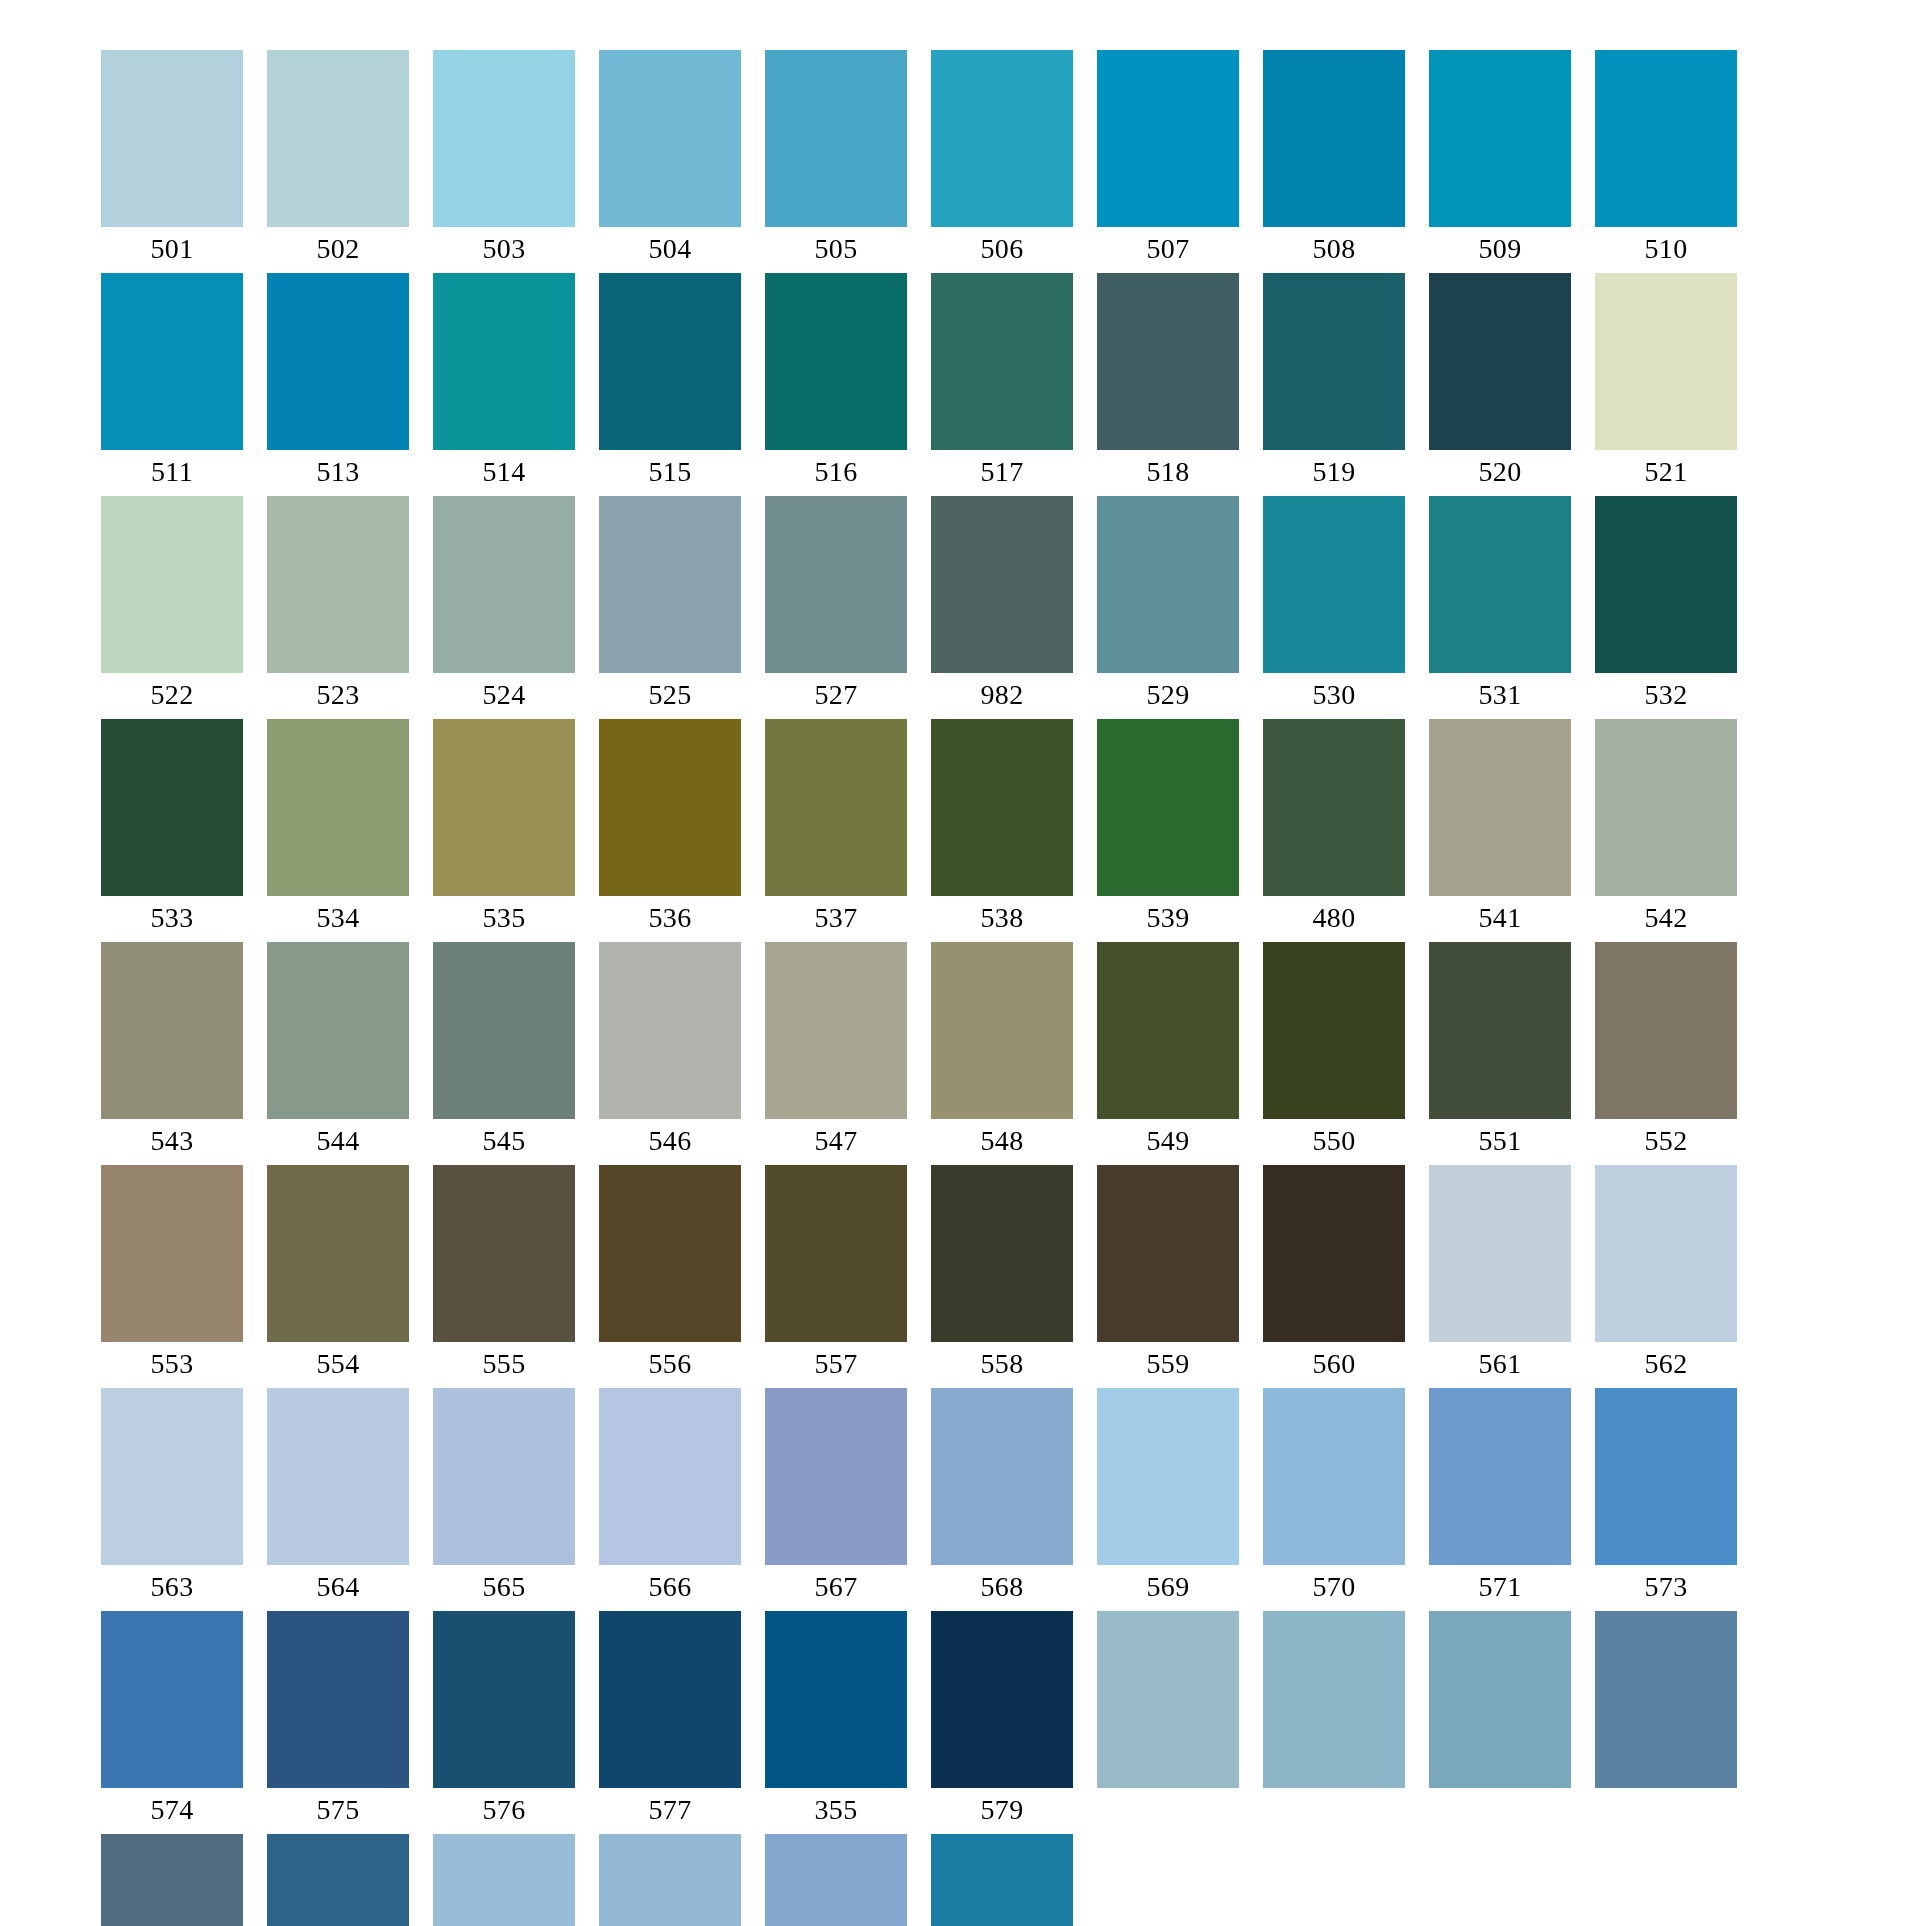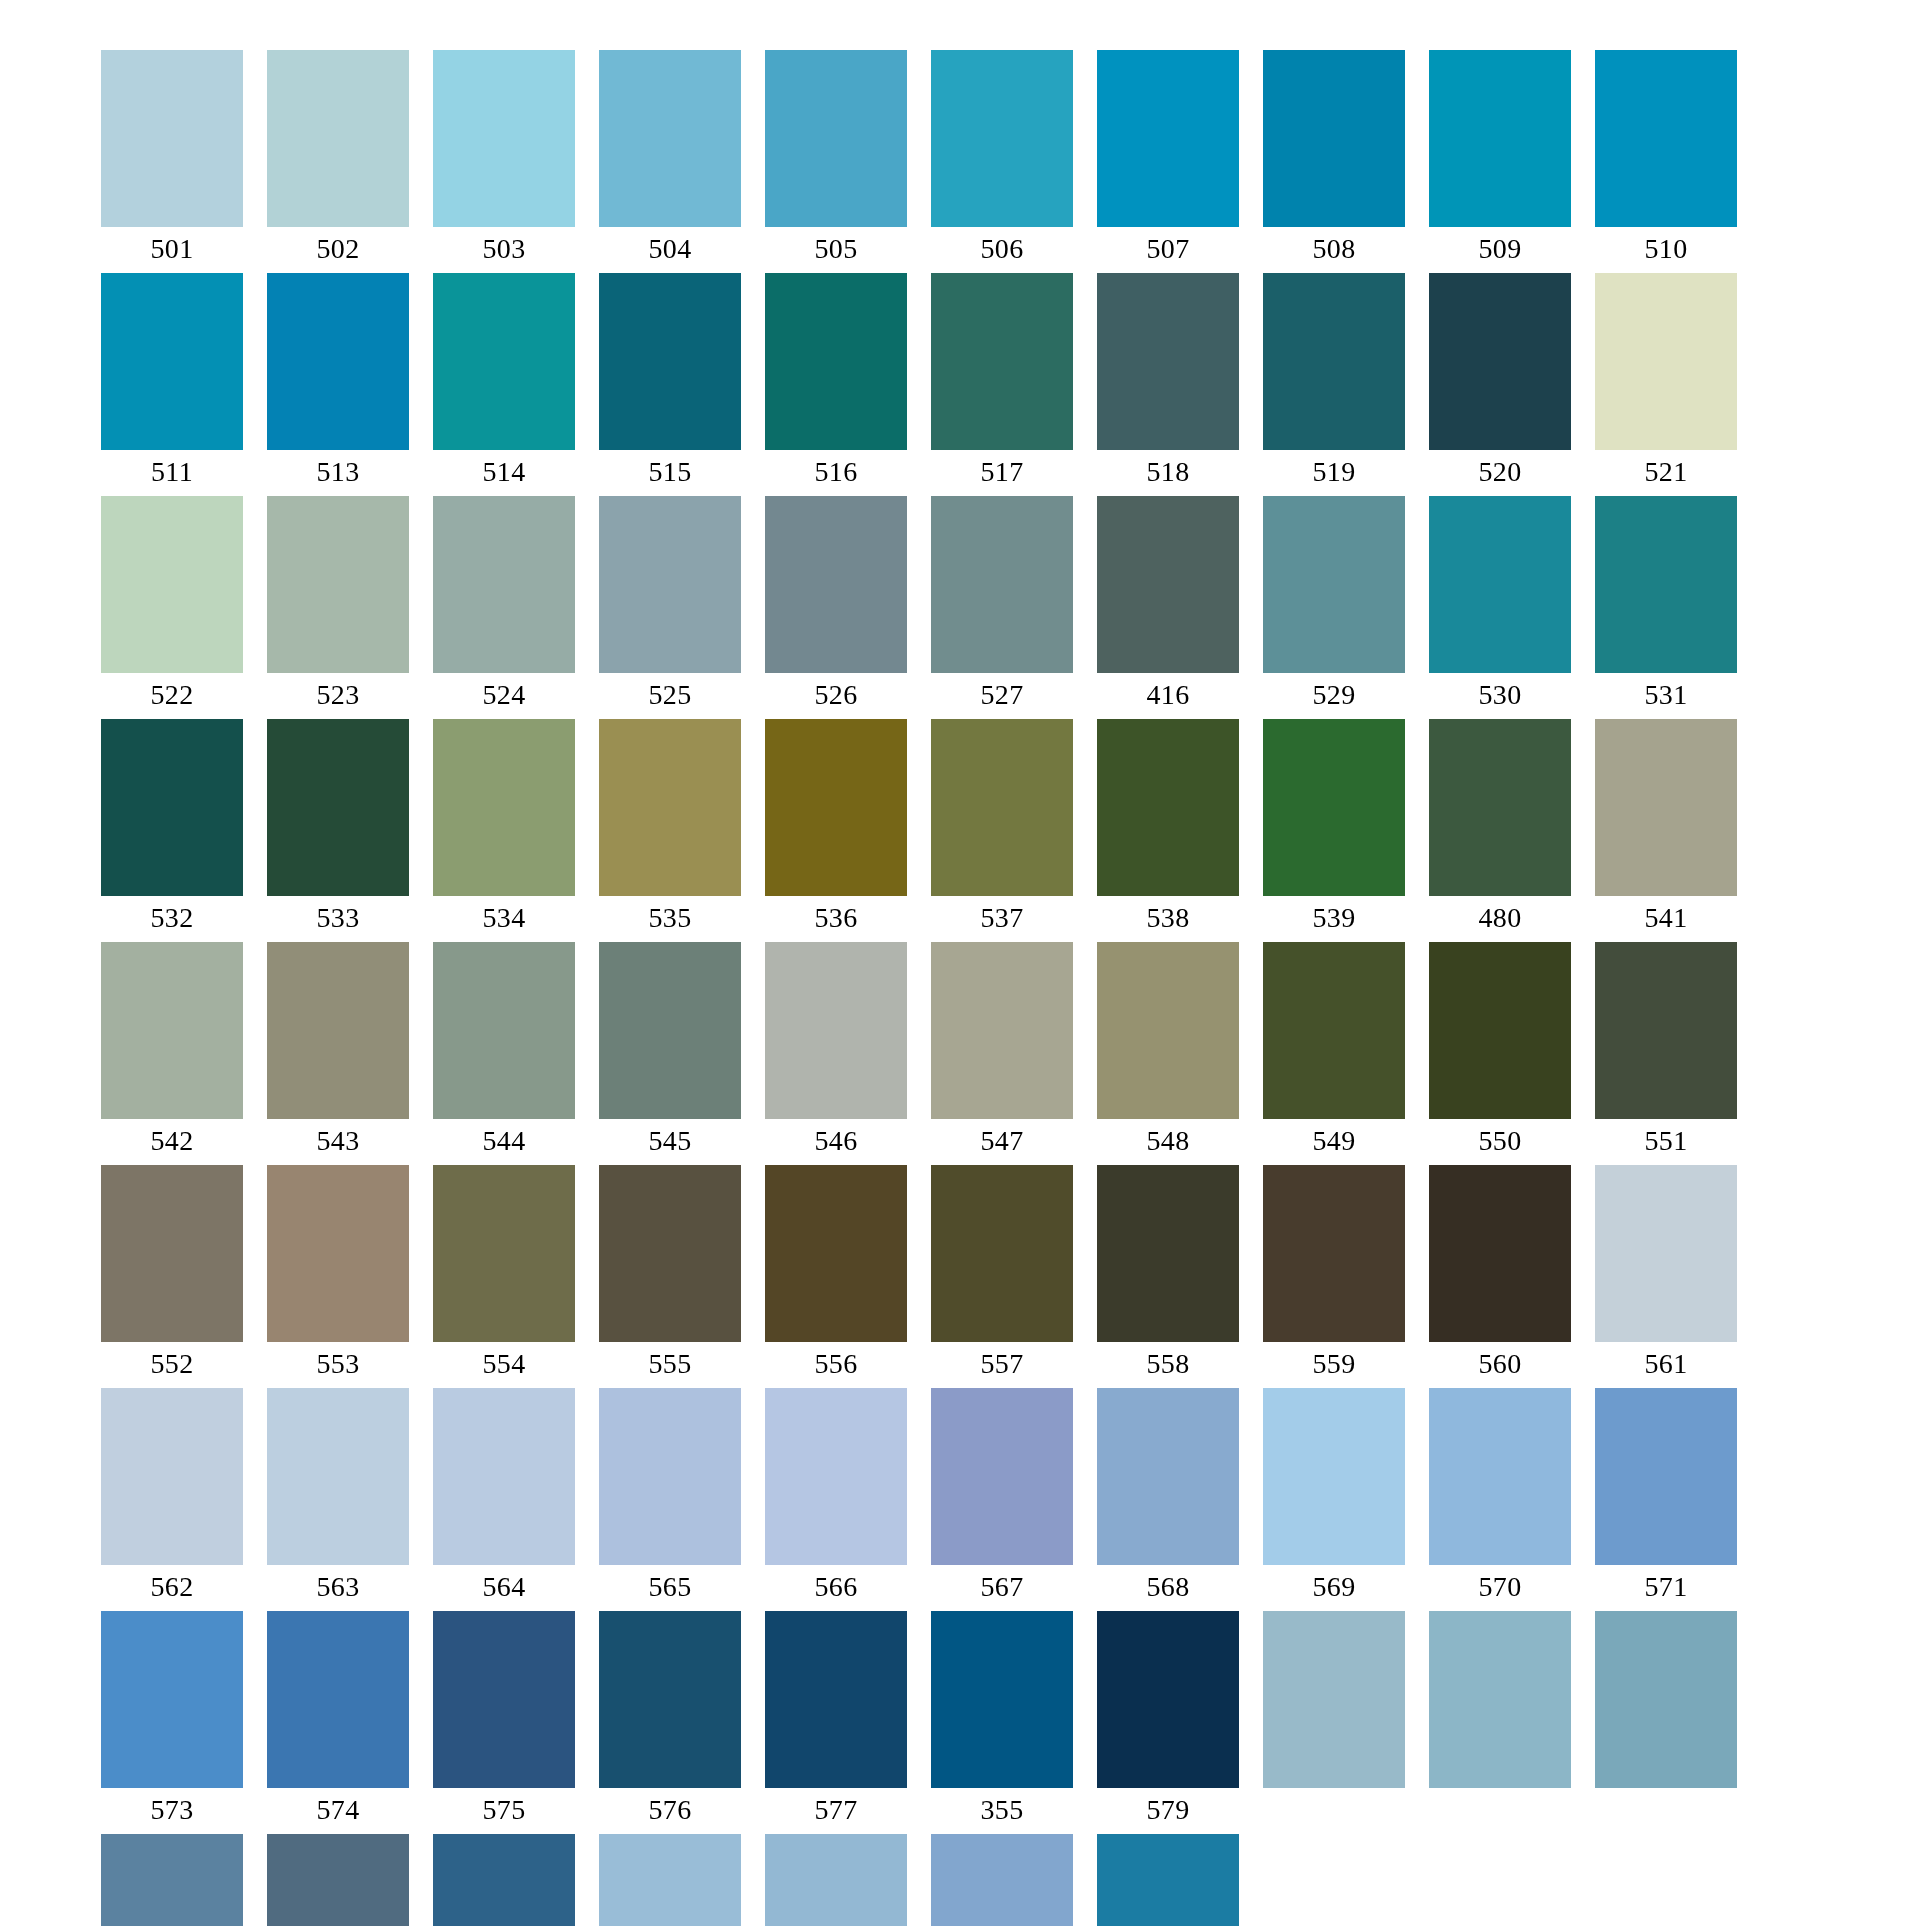--- a/index.html
+++ b/index.html
@@ -148,30 +148,26 @@
       </div>
       <div class="swatch-cell">
         <div class="swatch-chip" style="background-color: rgb(150, 172, 166);"></div>
         <div class="swatch-label">524</div>
       </div>
       <div class="swatch-cell">
         <div class="swatch-chip" style="background-color: rgb(139, 163, 172);"></div>
         <div class="swatch-label">525</div>
       </div>
       <div class="swatch-cell">
-        <div class="swatch-chip" style="background-color: rgb(115, 136, 144);"></div>
-        <div class="swatch-label">526</div>
-      </div>
-      <div class="swatch-cell">
         <div class="swatch-chip" style="background-color: rgb(113, 141, 142);"></div>
         <div class="swatch-label">527</div>
       </div>
       <div class="swatch-cell">
         <div class="swatch-chip" style="background-color: rgb(78, 98, 95);"></div>
-        <div class="swatch-label">416</div>
+        <div class="swatch-label">982</div>
       </div>
       <div class="swatch-cell">
         <div class="swatch-chip" style="background-color: rgb(93, 144, 152);"></div>
         <div class="swatch-label">529</div>
       </div>
       <div class="swatch-cell">
         <div class="swatch-chip" style="background-color: rgb(25, 137, 154);"></div>
         <div class="swatch-label">530</div>
       </div>
       <div class="swatch-cell">

